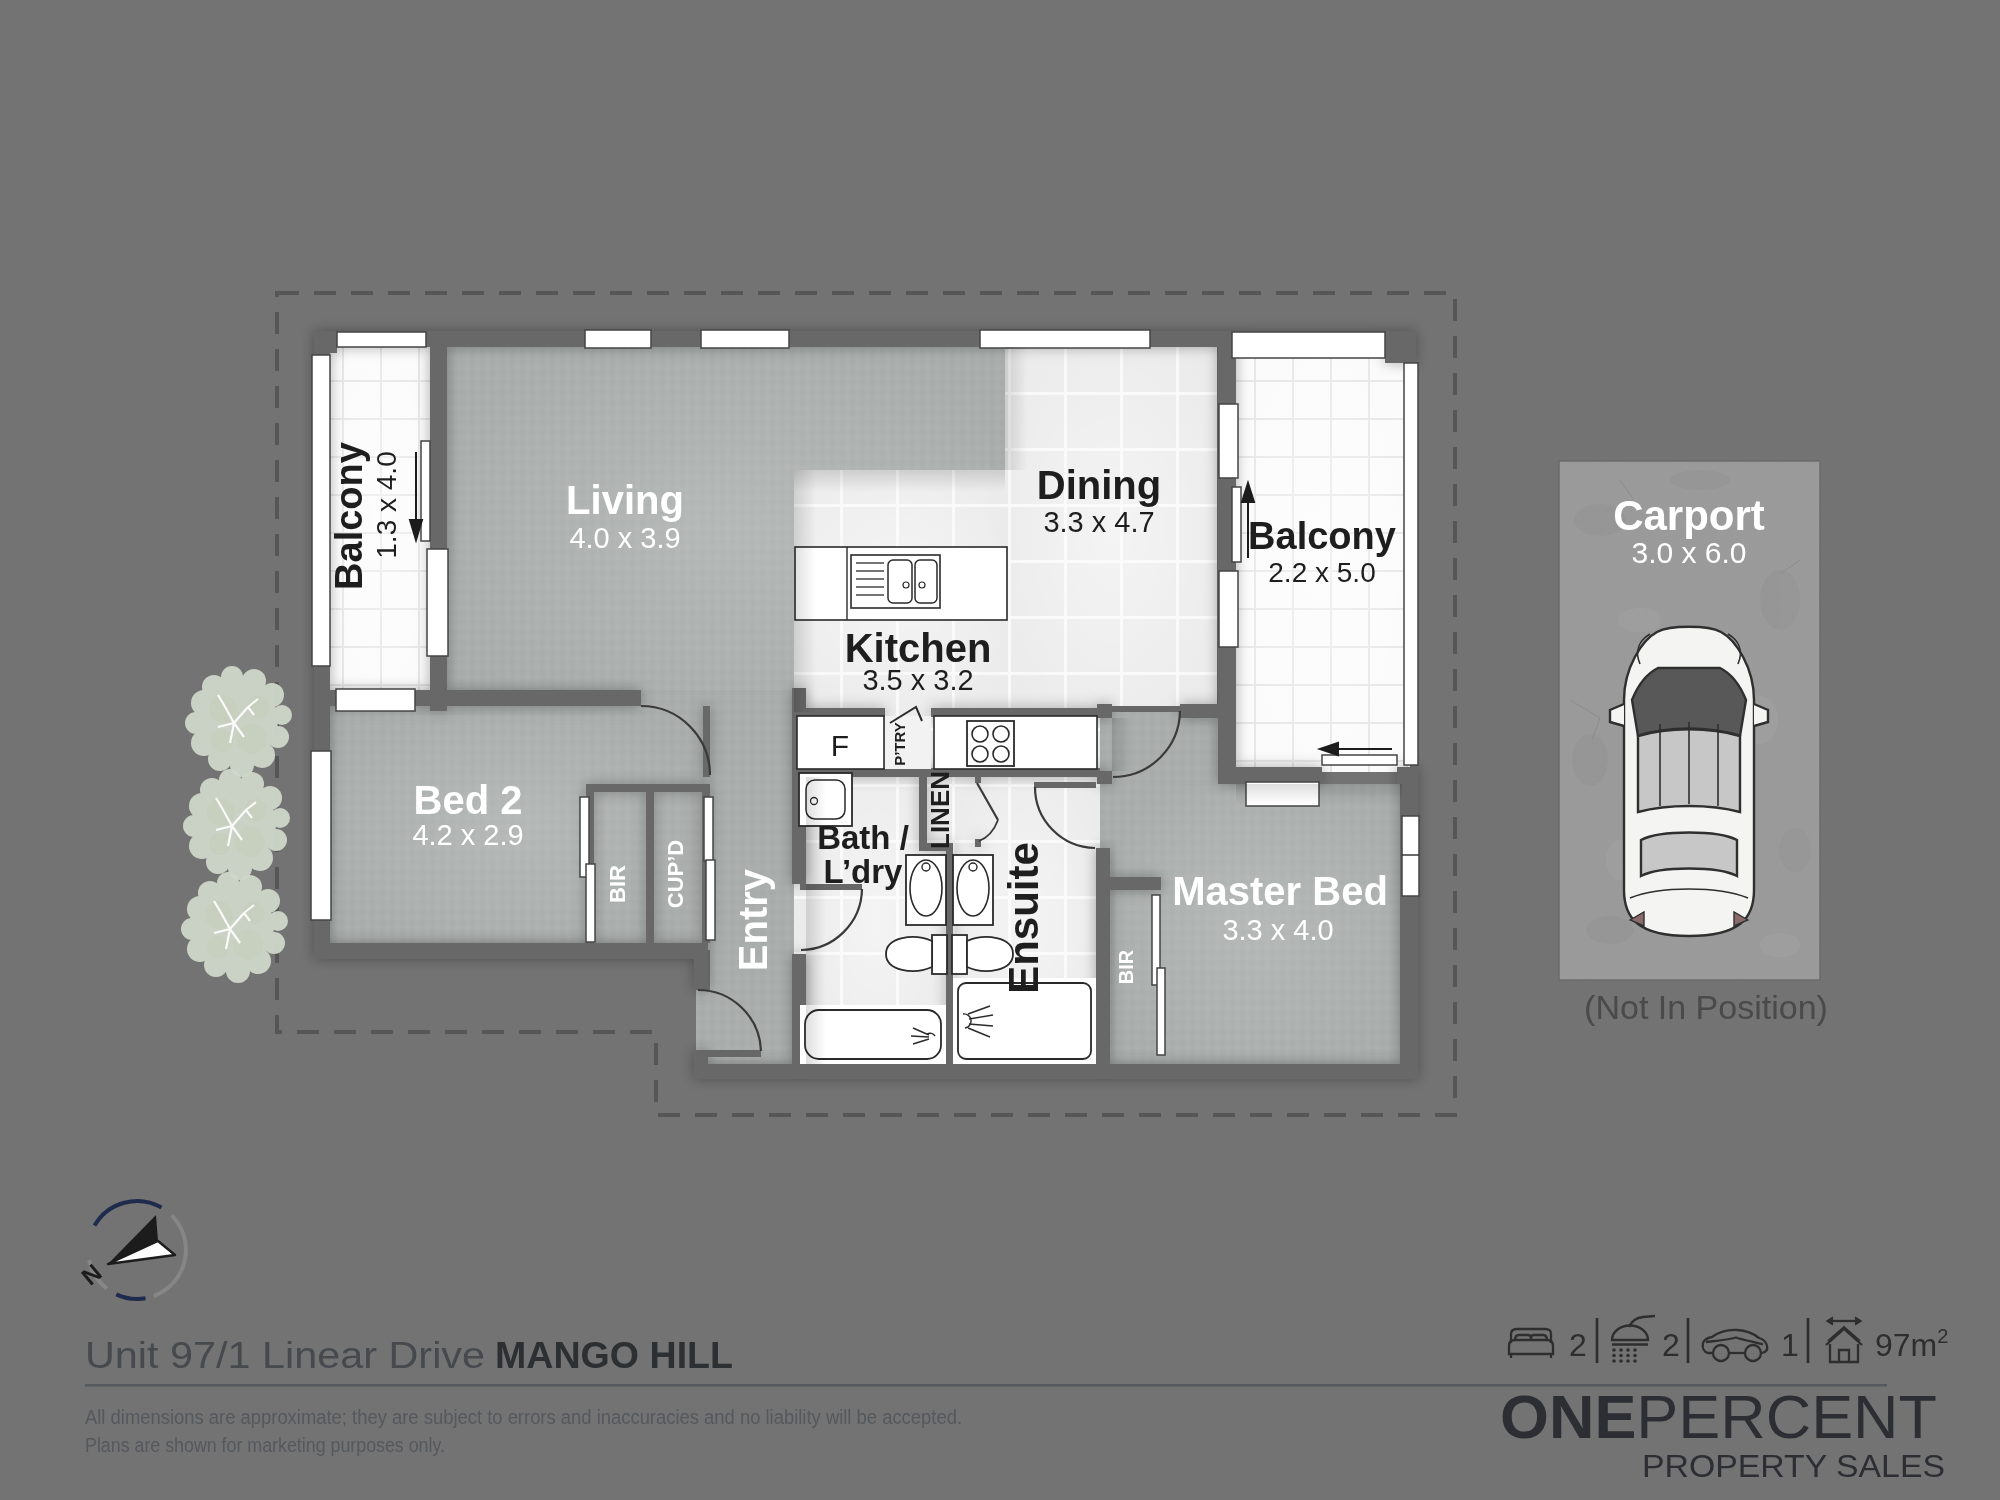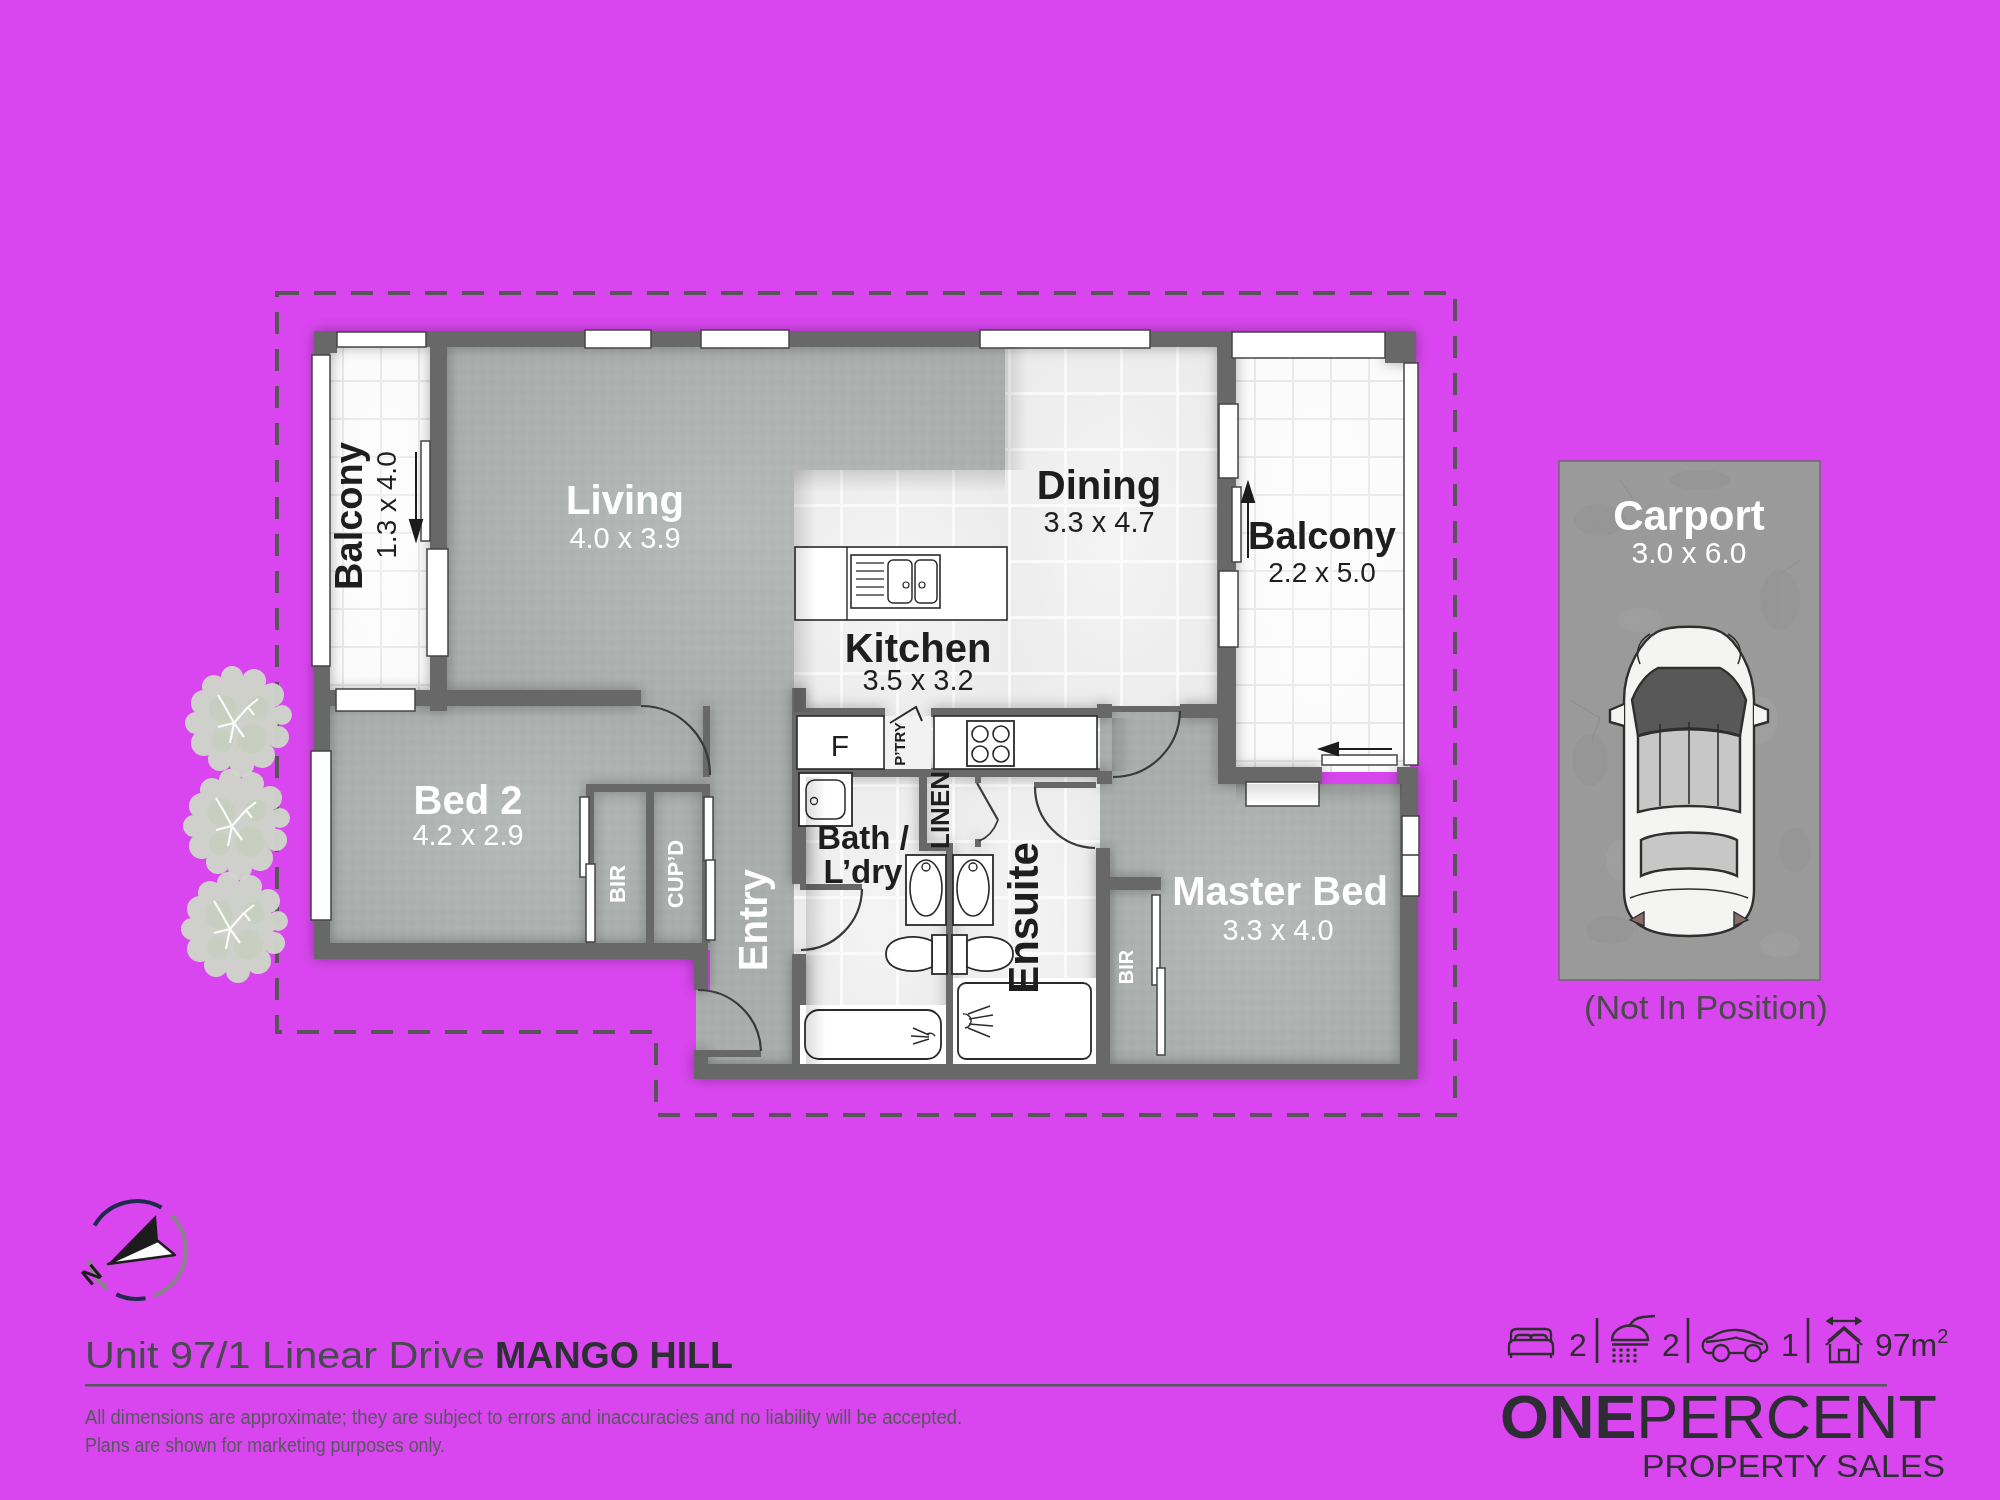--- a/index.html
+++ b/index.html
@@ -1,17 +1,17 @@
 <!DOCTYPE html>
 <html><head>
 <meta charset="utf-8">
 <style>
 html,body{margin:0;padding:0;background:#fff;}
 *{font-family:"Liberation Sans",sans-serif;}
-#page{position:relative;width:2000px;height:1500px;background:#d946ef;overflow:hidden;}
+#page{position:relative;width:2000px;height:1500px;background:#737373;overflow:hidden;}
 </style>
 </head>
 <body>
 <div id="page">
 <svg width="2000" height="1500" viewBox="0 0 2000 1500">
 <defs>
 <pattern id="tile" width="56" height="56" patternUnits="userSpaceOnUse">
   <rect width="56" height="56" fill="#ebebec"></rect>
   <path d="M0 1.5H56M1.5 0V56" stroke="#f9f9f9" stroke-width="3" fill="none"></path>
 </pattern>

